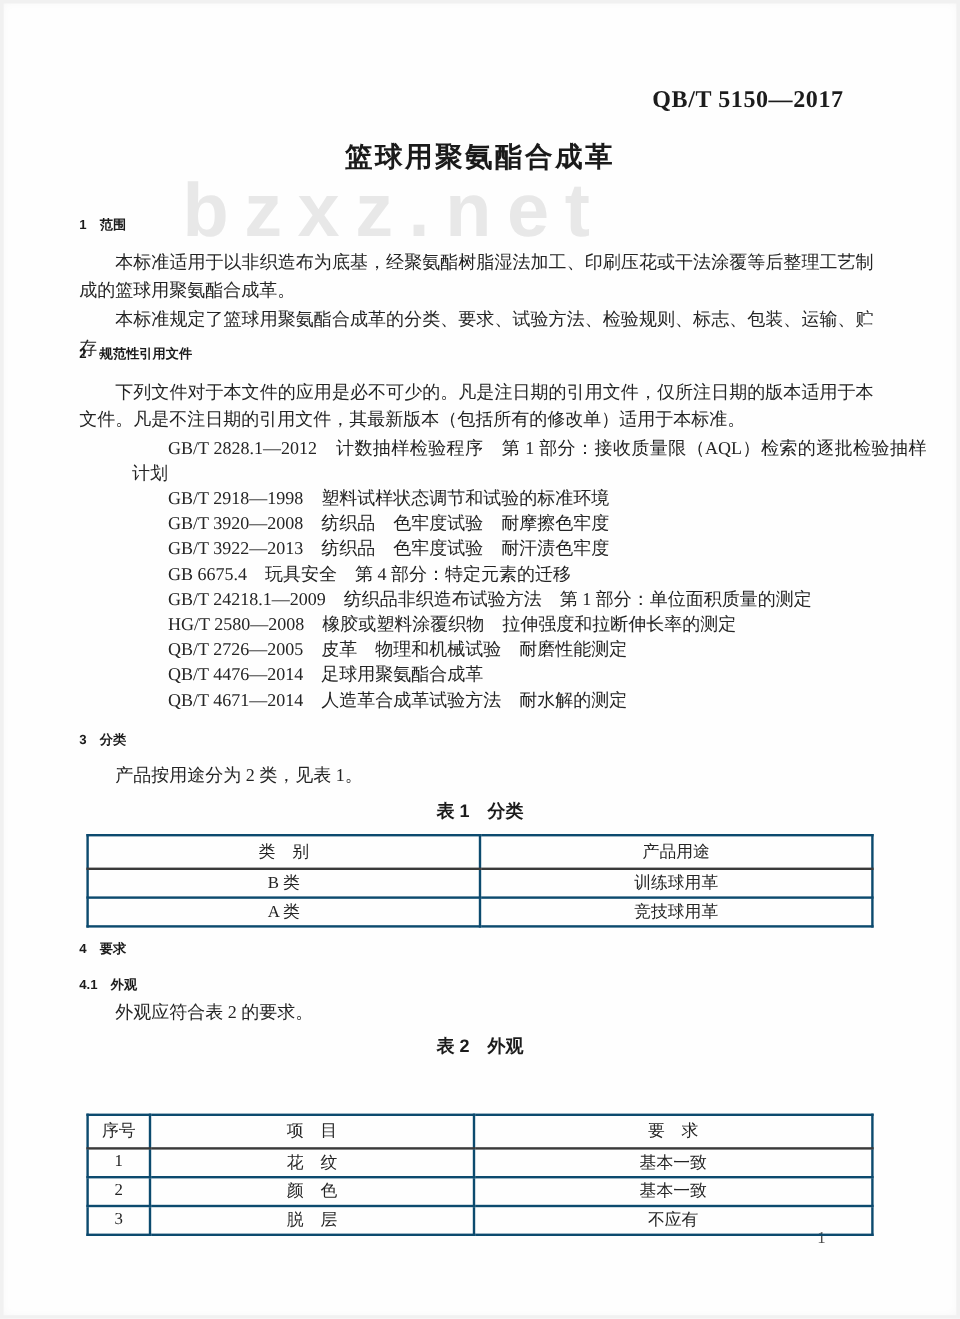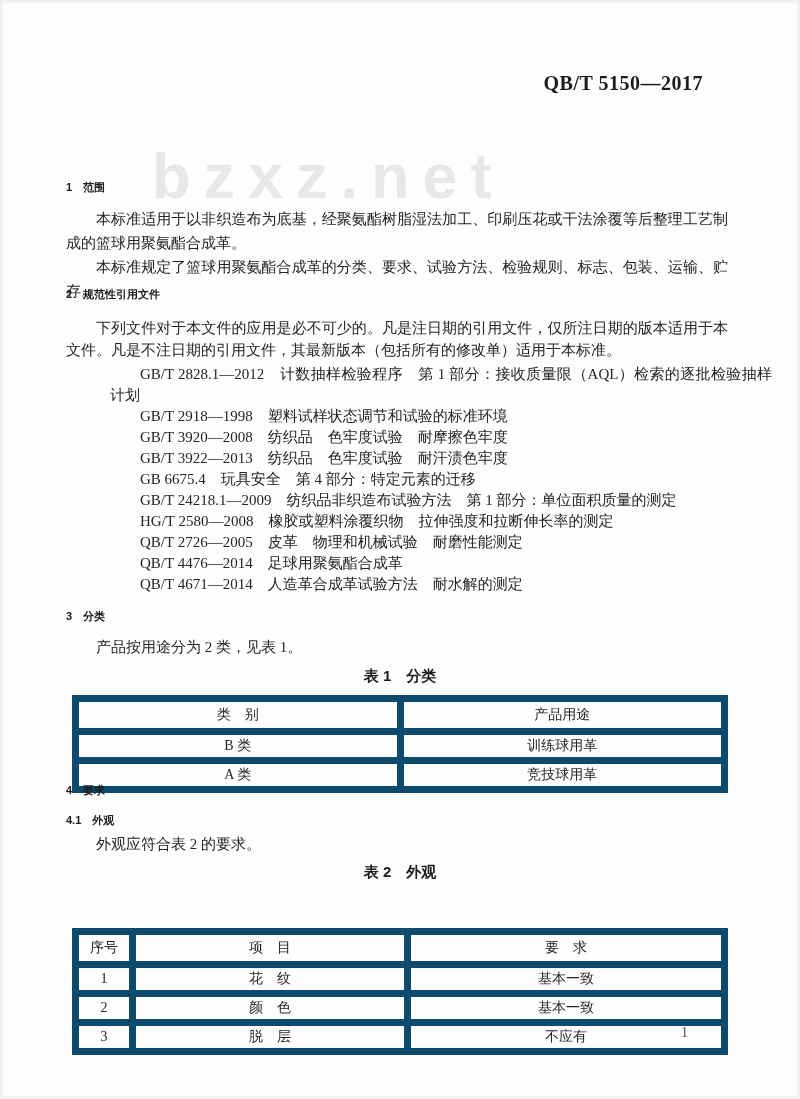--- a/index.html
+++ b/index.html
@@ -48,38 +48,39 @@
     font-family:"Liberation Sans","DejaVu Sans",sans-serif;
     font-weight:bold;font-size:15px;color:#1b1b1b;z-index:1;
   }
   table.std{
     position:absolute;left:72px;width:656px;
     border-collapse:collapse;z-index:1;
     font-size:14px;color:#242424;
     border:2px solid #3a3a3a;
   }
   table.std th, table.std td{
-    border:7px solid #0c4a6e;
+    border:2px solid #0c4a6e;
     font-weight:normal;text-align:center;
     padding:0;vertical-align:middle;
   }
   table.std thead th{border-bottom:2px solid #3a3a3a;height:26px;}
   table.std tbody td{height:22px;}
   .page-num{
     position:absolute;top:1025px;left:681px;
     font-size:14px;color:#4c4c4c;
   }
 </style>
 </head>
 <body>
 
 <div class="page">
 
   <div class="doc-code">QB/T 5150—2017</div>
 
+  <div class="doc-title">篮球用聚氨酯合成革</div>
 
   <div class="watermark">bzxz.net</div>
 
   <div class="abs heading" style="top:180px;">1　范围</div>
   <div class="abs body-block" style="top:207px;">
     <p>本标准适用于以非织造布为底基，经聚氨酯树脂湿法加工、印刷压花或干法涂覆等后整理工艺制成的篮球用聚氨酯合成革。</p>
     <p>本标准规定了篮球用聚氨酯合成革的分类、要求、试验方法、检验规则、标志、包装、运输、贮存。</p>
   </div>
 
   <div class="abs heading" style="top:287px;">2　规范性引用文件</div>

